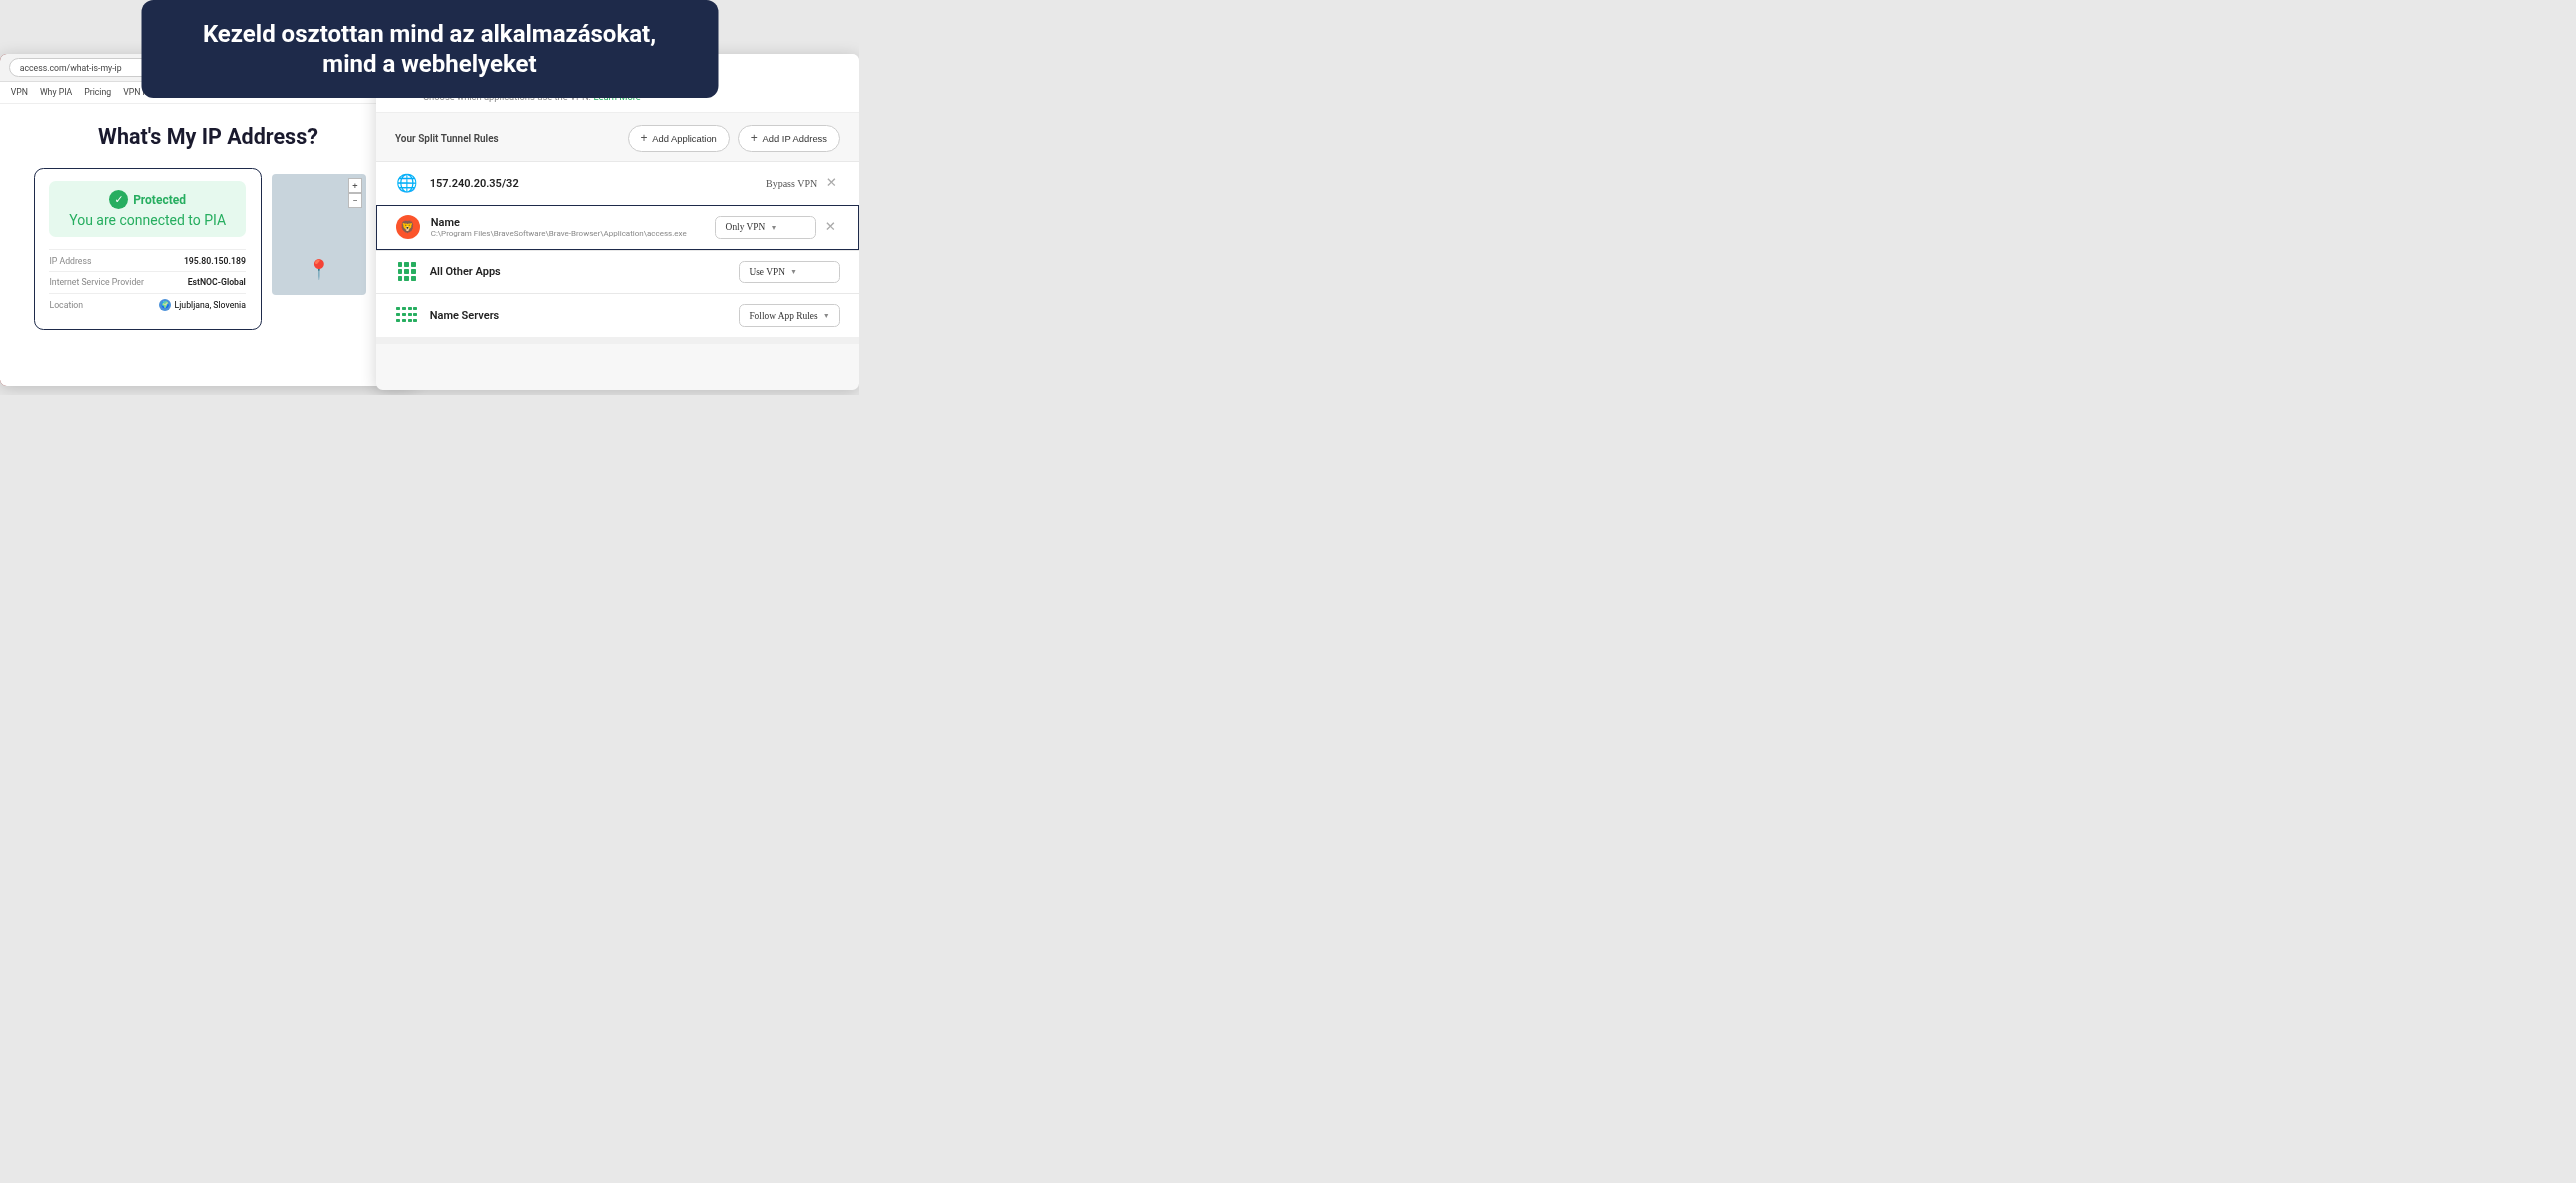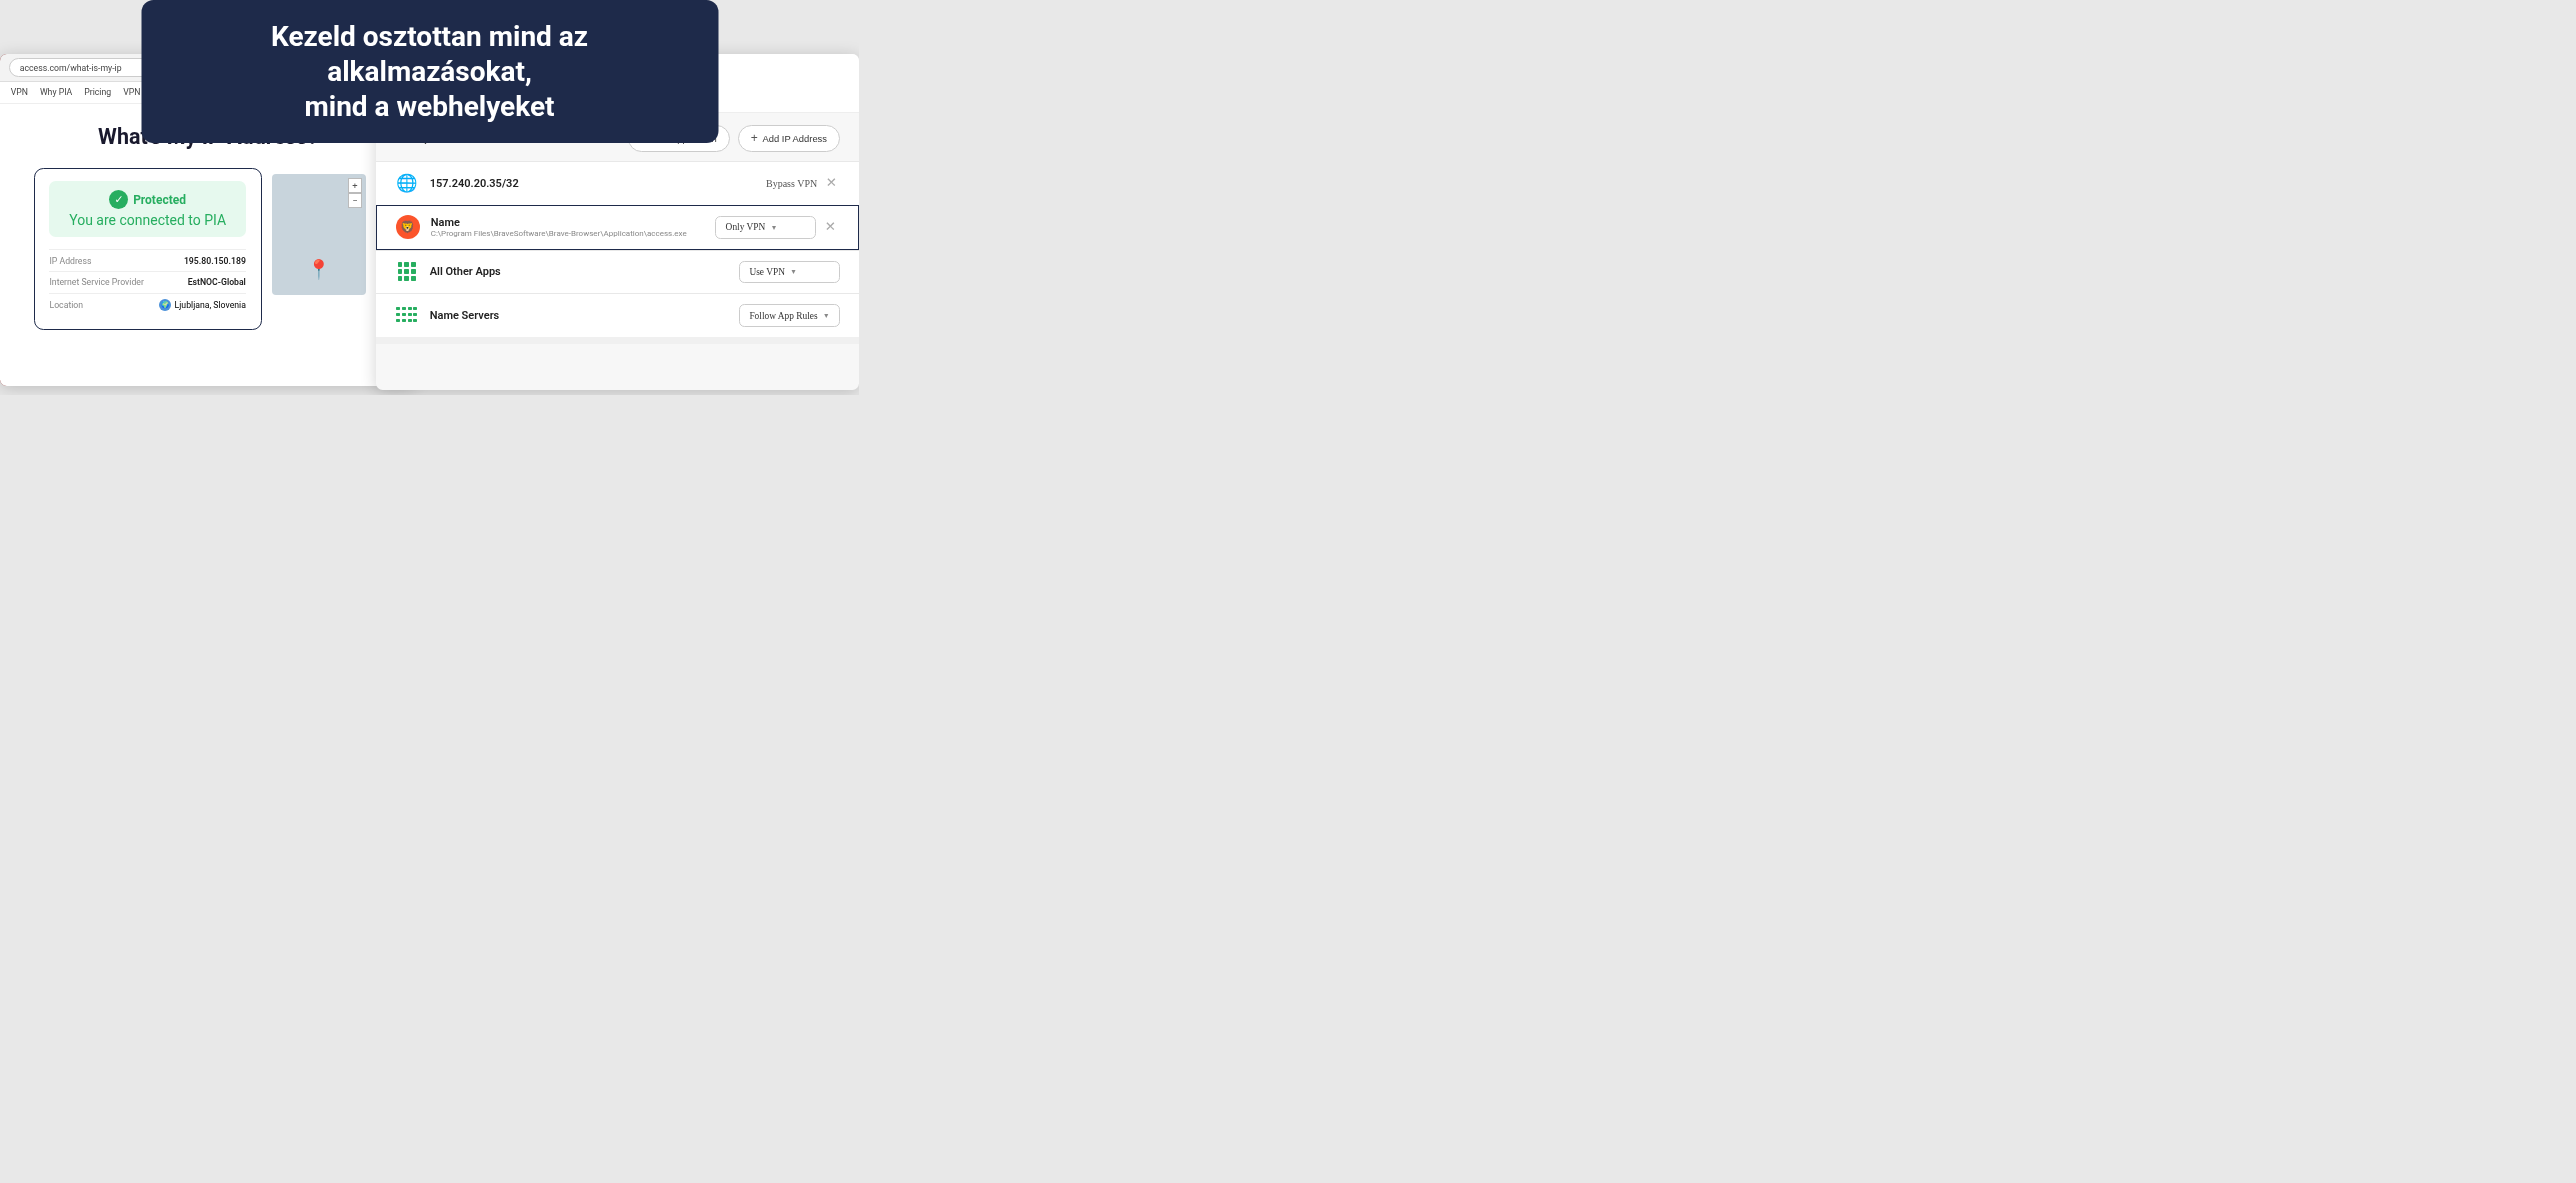--- a/index.html
+++ b/index.html
@@ -21,21 +21,21 @@
       margin: 0 auto 0 auto;
       width: 577px;
       position: absolute;
       top: 0;
       left: 50%;
       transform: translateX(-50%);
       z-index: 10;
     }
     .banner-text {
       color: #ffffff;
-      font-size: 28px;
+      font-size: 24px;
       font-weight: 700;
       line-height: 1.25;
     }
 
     
     .browser-window {
       position: absolute;
       top: 54px;
       left: 0;
       width: 416px;

